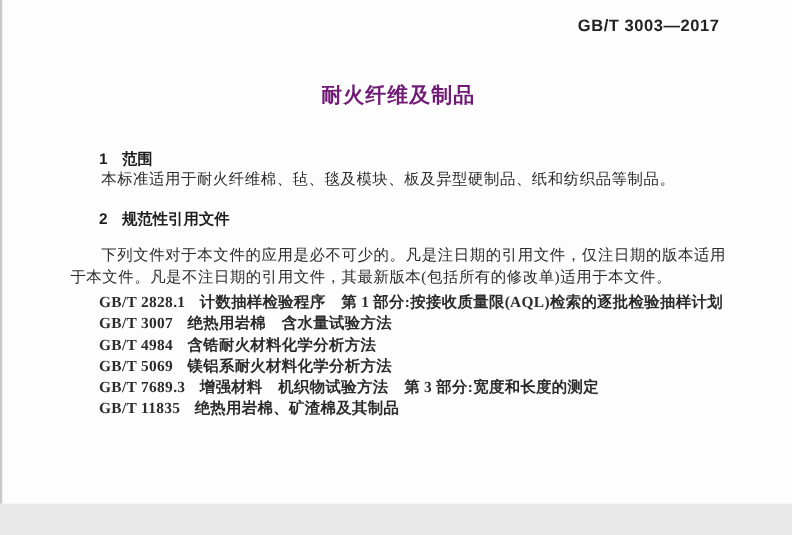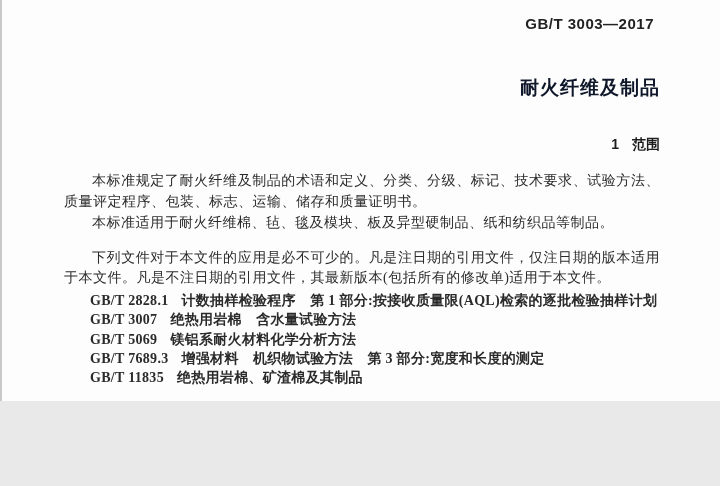--- a/index.html
+++ b/index.html
@@ -3,21 +3,21 @@
 <meta charset="utf-8">
 <style>
   html, body {
     margin: 0;
     padding: 0;
     background: #e9e9e9;
   }
   .page {
     position: relative;
     width: 720px;
-    height: 401px;
+    height: 458px;
     background: #fdfdfd;
     overflow: hidden;
     color: #2b2b2b;
     border-left: 2px solid #c9c9c9;
     box-sizing: border-box;
     font-family: "Liberation Serif", "DejaVu Serif", serif;
   }
   .doc-number {
     position: absolute;
     top: 15px;
@@ -29,36 +29,35 @@
     color: #222;
   }
   .content {
     position: absolute;
     left: 62px;
     top: 0;
     width: 596px;
   }
   .doc-title {
     margin: 76px 0 0 0;
-    text-align: right;
+    text-align: center;
     font-family: "Liberation Sans", "DejaVu Sans", sans-serif;
     font-weight: 700;
     font-size: 19px;
     line-height: 24px;
     letter-spacing: 1px;
-    color: #0f172a;
+    color: #701a75;
   }
   .sec-heading {
     margin: 36px 0 0 26px;
     font-family: "Liberation Sans", "DejaVu Sans", sans-serif;
     font-weight: 700;
     font-size: 14px;
     line-height: 17px;
     color: #1e1e1e;
-    text-align: right;
   }
   .sec-heading.second {
     margin-top: 17px;
   }
   .sec-num { margin-right: 13px; }
   .body-para {
     margin: 17px 0 0 0;
     font-size: 14px;
     line-height: 21px;
     letter-spacing: 0.5px;
@@ -93,28 +92,29 @@
 <div class="page">
 
   <div class="doc-number">GB/T 3003—2017</div>
 
   <div class="content">
 
     <h1 class="doc-title">耐火纤维及制品</h1>
 
     <h2 class="sec-heading"><span class="sec-num">1</span><span>范围</span></h2>
 
-    <p class="body-para">本标准规定了耐火纤维及制品的术语和定义、分类、分级、标记、技术要求、试验方法、质量评定程序、包装、标志、运输、储存和质量证明书。</p>
     <p class="body-para follow">本标准适用于耐火纤维棉、毡、毯及模块、板及异型硬制品、纸和纺织品等制品。</p>
 
+    <h2 class="sec-heading second"><span class="sec-num">2</span><span>规范性引用文件</span></h2>
 
     <p class="body-para intro">下列文件对于本文件的应用是必不可少的。凡是注日期的引用文件，仅注日期的版本适用于本文件。凡是不注日期的引用文件，其最新版本(包括所有的修改单)适用于本文件。</p>
 
     <div class="refs">
       <div class="ref-row"><span class="ref-code">GB/T 2828.1</span><span>计数抽样检验程序　第 1 部分:按接收质量限(AQL)检索的逐批检验抽样计划</span></div>
       <div class="ref-row"><span class="ref-code">GB/T 3007</span><span>绝热用岩棉　含水量试验方法</span></div>
+      <div class="ref-row"><span class="ref-code">GB/T 4984</span><span>含锆耐火材料化学分析方法</span></div>
       <div class="ref-row"><span class="ref-code">GB/T 5069</span><span>镁铝系耐火材料化学分析方法</span></div>
       <div class="ref-row"><span class="ref-code">GB/T 7689.3</span><span>增强材料　机织物试验方法　第 3 部分:宽度和长度的测定</span></div>
       <div class="ref-row"><span class="ref-code">GB/T 11835</span><span>绝热用岩棉、矿渣棉及其制品</span></div>
     </div>
 
   </div>
 </div>
 
 </body></html>

